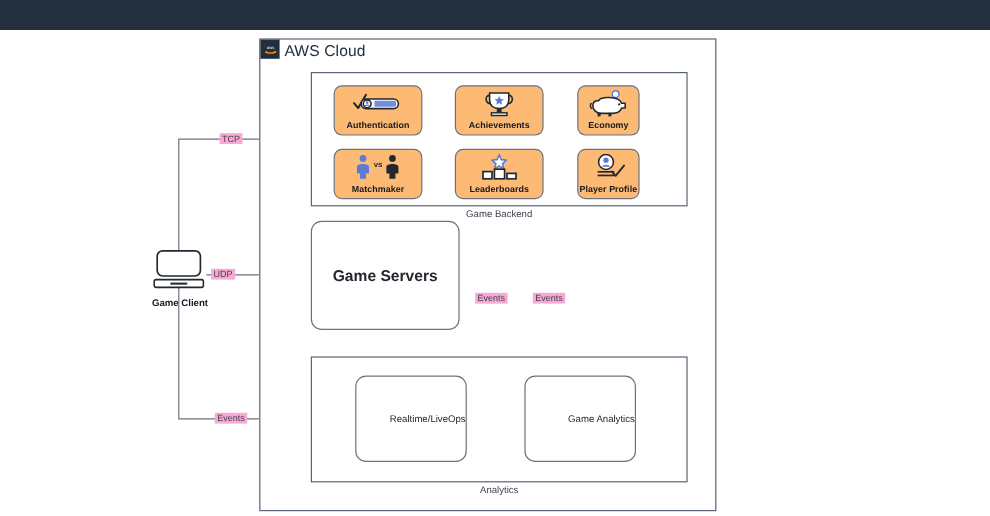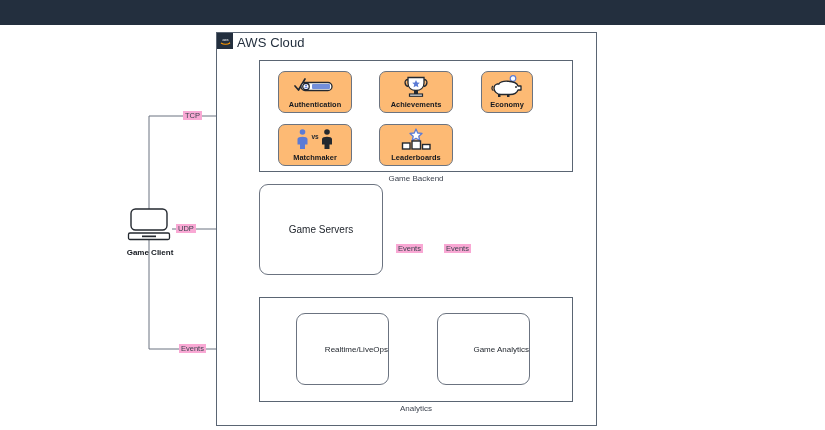--- a/index.html
+++ b/index.html
@@ -58,21 +58,21 @@
   .tile.r1{top:71px;} .tile.r2{top:124px;}
   .tile.c1{left:278px;} .tile.c2{left:379px;} .tile.c3{left:481px;}
   .tile.c3{width:52px;}
 
   
   .servers-box{
     position:absolute;left:259px;top:184px;width:124px;height:91px;
     border:1px solid #6b7380;border-radius:9px;background:#ffffff;box-sizing:border-box;
     display:flex;align-items:center;justify-content:center;
   }
-  .servers-box span{font-size:10px;color:#23282f;}
+  .servers-box span{font-size:13px;color:#23282f;font-weight:bold;}
 
   
   .analytics-group{
     position:absolute;left:259px;top:297px;width:314px;height:105px;
     border:1px solid #5a6573;background:#ffffff;box-sizing:border-box;
   }
   .analytics-label{
     position:absolute;left:259px;top:404px;width:314px;
     text-align:center;font-size:8px;color:#3d4450;
   }
@@ -202,20 +202,33 @@
       <svg width="36" height="22" viewBox="0 0 72 44">
         <path d="M36,2 L39.4,10 L48,10.8 L41.6,16.6 L43.4,25 L36,20.6 L28.6,25 L30.4,16.6 L24,10.8 L32.6,10 Z" fill="#ffffff" stroke="#5b7bd5" stroke-width="2.6" stroke-linejoin="round"></path>
         <rect x="28" y="26" width="17" height="16" stroke="#23282f" stroke-width="2.8" fill="#ffffff"></rect>
         <rect x="9" y="30" width="15" height="12" stroke="#23282f" stroke-width="2.8" fill="#ffffff"></rect>
         <rect x="49" y="33" width="15" height="9" stroke="#23282f" stroke-width="2.8" fill="#ffffff"></rect>
       </svg>
     </div>
     <div class="t-label">Leaderboards</div>
   </div>
 
+  <div class="tile r2 c3">
+    <div class="t-icon">
+      <svg width="34" height="22" viewBox="0 0 68 44">
+        <circle cx="30" cy="14" r="12.4" stroke="#23282f" stroke-width="2.6" fill="#ffffff"></circle>
+        <circle cx="30" cy="11" r="4.4" fill="#5b7bd5"></circle>
+        <path d="M23,22 C24.5,17.4 35.5,17.4 37,22 Z" fill="#5b7bd5"></path>
+        <rect x="16" y="29" width="28" height="2.8" fill="#23282f"></rect>
+        <rect x="16" y="35" width="28" height="2.8" fill="#23282f"></rect>
+        <path d="M40,30 L46,37 L60,20" stroke="#23282f" stroke-width="3.2" fill="none" stroke-linecap="round" stroke-linejoin="round"></path>
+      </svg>
+    </div>
+    <div class="t-label">Player Profile</div>
+  </div>
 
   <div class="servers-box">
     <span>Game Servers</span>
   </div>
 
   <div class="analytics-group"></div>
   <div class="analytics-label">Analytics</div>
 
   <div class="an-box left">
     <span>Realtime/LiveOps</span>

